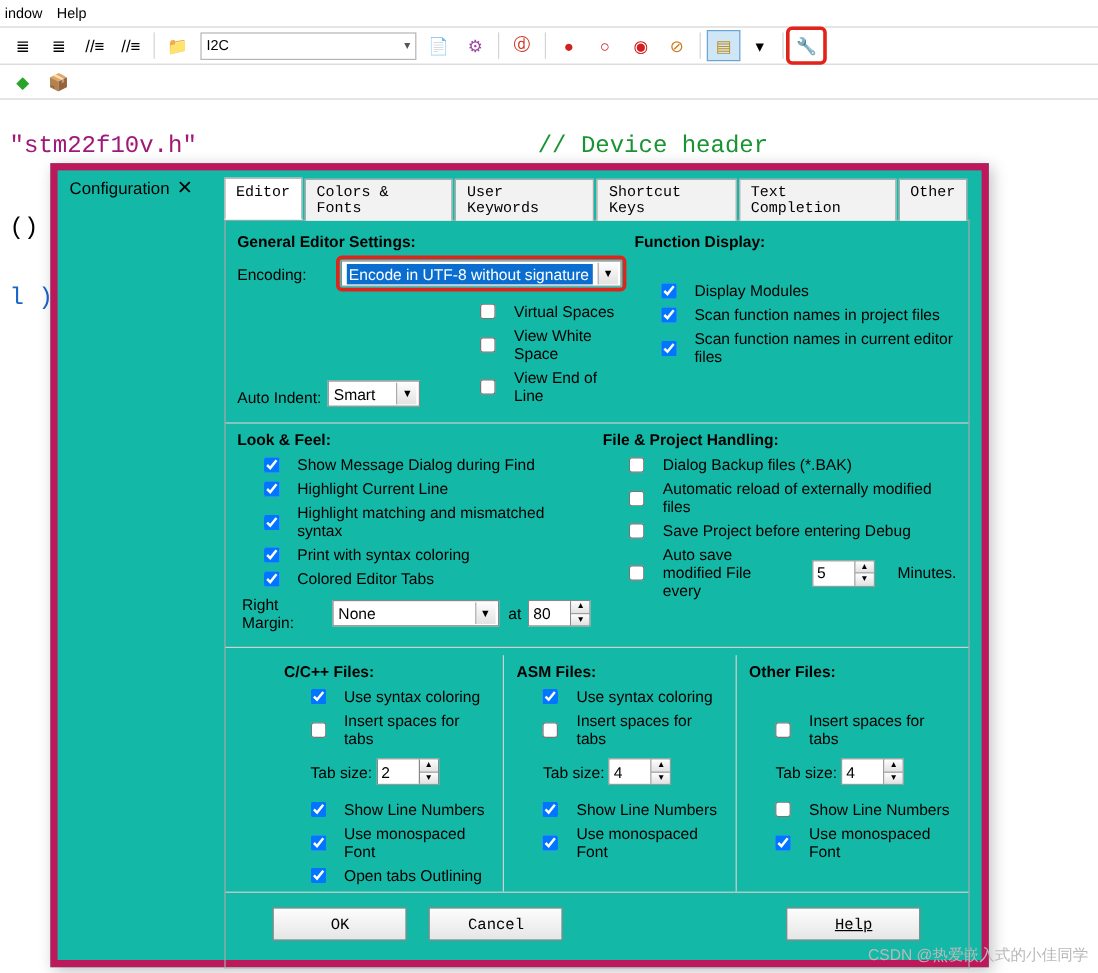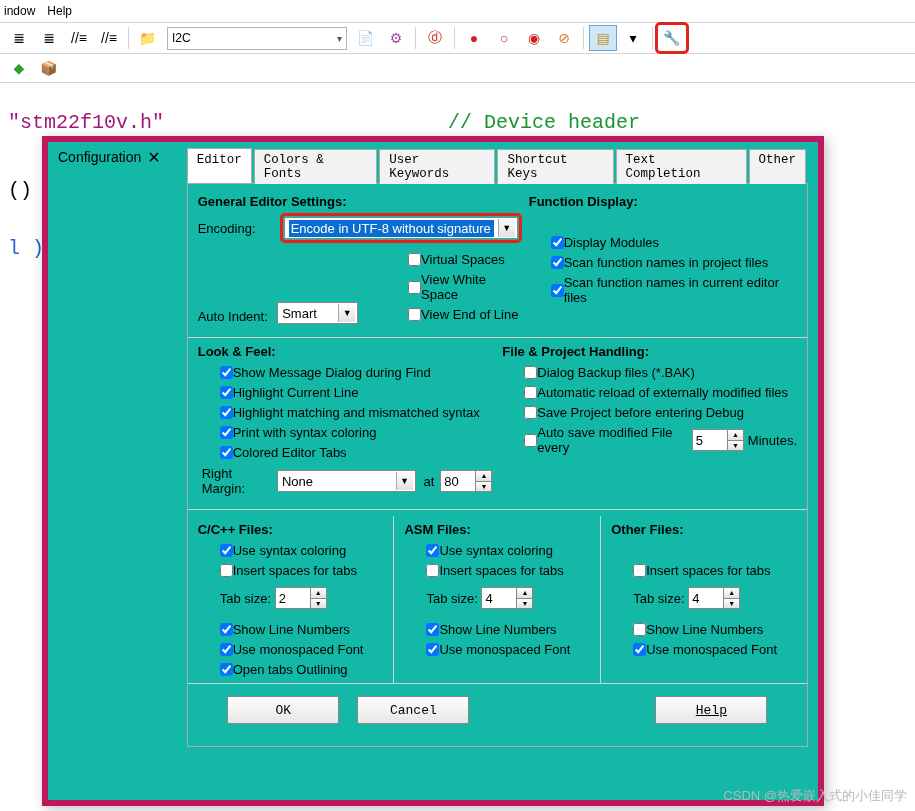--- a/index.html
+++ b/index.html
@@ -140,28 +140,28 @@
   }
   .enc-redbox { outline:3px solid #e2231a; border-radius:2px; padding:1px;}
   .enc-sel {
     background:#0a6ed1;
     color:#fff;
     padding: 1px 2px;
     flex:1;
     white-space: nowrap;
     overflow: hidden;
   }
-  .chk { display:flex; align-items:center; margin:2px 0; gap:0;}
+  .chk { display:flex; align-items:center; margin:2px 0; gap:15px;}
   .chk input { margin:0;}
   .twocol { display:flex; gap:10px;}
   .twocol > div { flex:1;}
   hr.sep { border:none; border-top:1px solid #d0d0d0; margin:6px -10px;}
   .inner3 { display:flex; gap:0; }
   .inner3 > div { flex:1; border-right:1px solid #d0d0d0; padding:6px 10px 4px 0;}
-  .inner3 > div:first-child { padding-left:0;}
+  .inner3 > div:first-child { padding-left:0;margin-left:39px;}
   .inner3 > div:last-child{ border-right:none; padding-right:0; padding-left:10px;}
   .inner3 > div:nth-child(2){padding-left:10px;}
   .spin {
     display:inline-flex; align-items:stretch;
     border:1px solid #888; height:20px;
     background:#fff;
   }
   .spin input { border:none; width:28px; padding:0 3px; font-family:inherit; font-size:13px;}
   .spin .sp-btns{ display:flex; flex-direction:column; border-left:1px solid #888; width:15px;}
   .spin .sp-btns div{ flex:1; font-size:7px; display:flex; align-items:center; justify-content:center; background:linear-gradient(#fdfdfd,#e2e2e2);}

